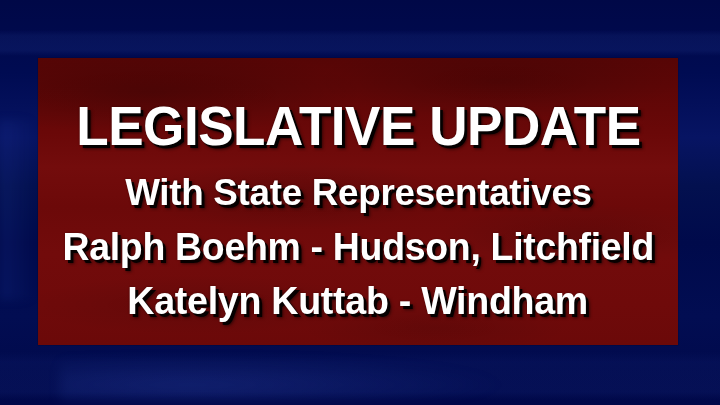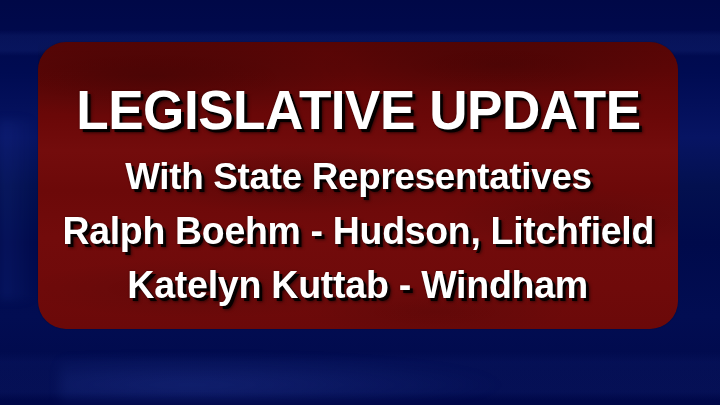--- a/index.html
+++ b/index.html
@@ -68,35 +68,34 @@
     width: 40px;
     height: 180px;
     background: linear-gradient(90deg, rgba(40,70,180,0.18), rgba(40,70,180,0) 90%);
     filter: blur(5px);
   }
 
   
   .panel {
     position: absolute;
     left: 38px;
-    top: 42px;
+    top: 58px;
     width: 640px;
     height: 287px;
     background:
       linear-gradient(180deg,
         #560505 0%,
         #5d0606 10%,
         #6a0808 26%,
         #730c0c 38%,
         #6c0909 52%,
         #720b0b 68%,
         #6f0a0a 86%,
         #6b0909 100%);
     box-shadow: 0 0 1px rgba(0,0,0,0.6);
-    border-radius: 28px;
   }
 
   
   .panel-noise {
     position: absolute;
     inset: 0;
     background:
       radial-gradient(ellipse 300px 60px at 18% 12%, rgba(0,0,0,0.20), rgba(0,0,0,0) 70%),
       radial-gradient(ellipse 260px 55px at 72% 8%,  rgba(0,0,0,0.16), rgba(0,0,0,0) 70%),
       radial-gradient(ellipse 220px 48px at 40% 48%, rgba(0,0,0,0.14), rgba(0,0,0,0) 72%),

